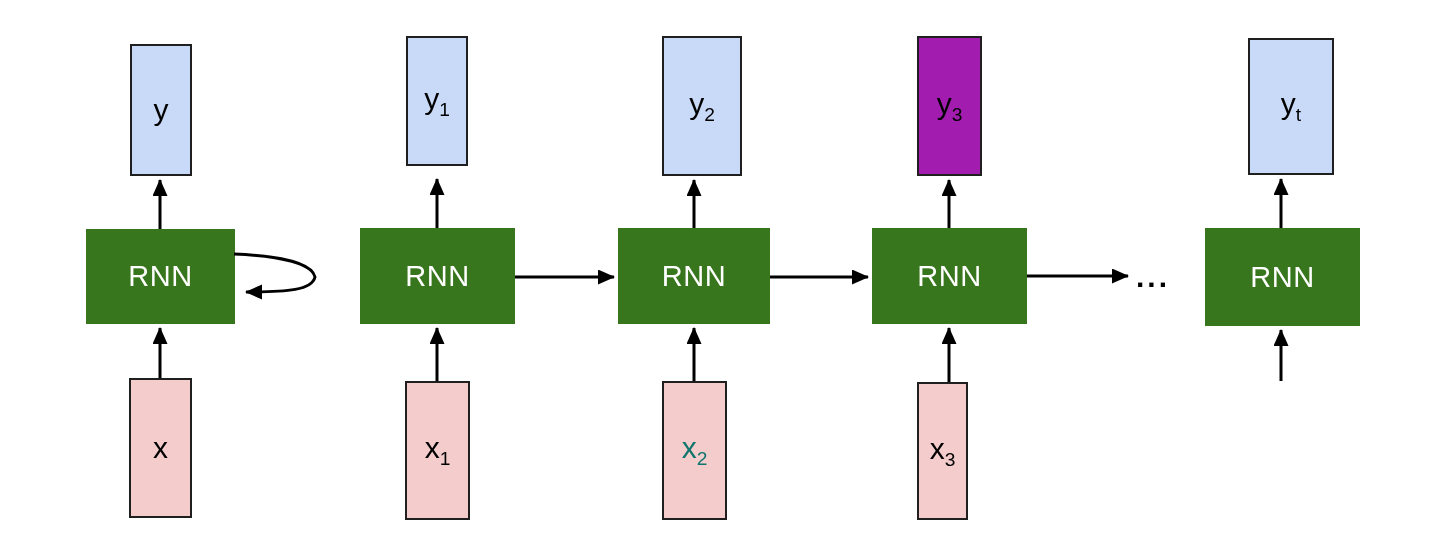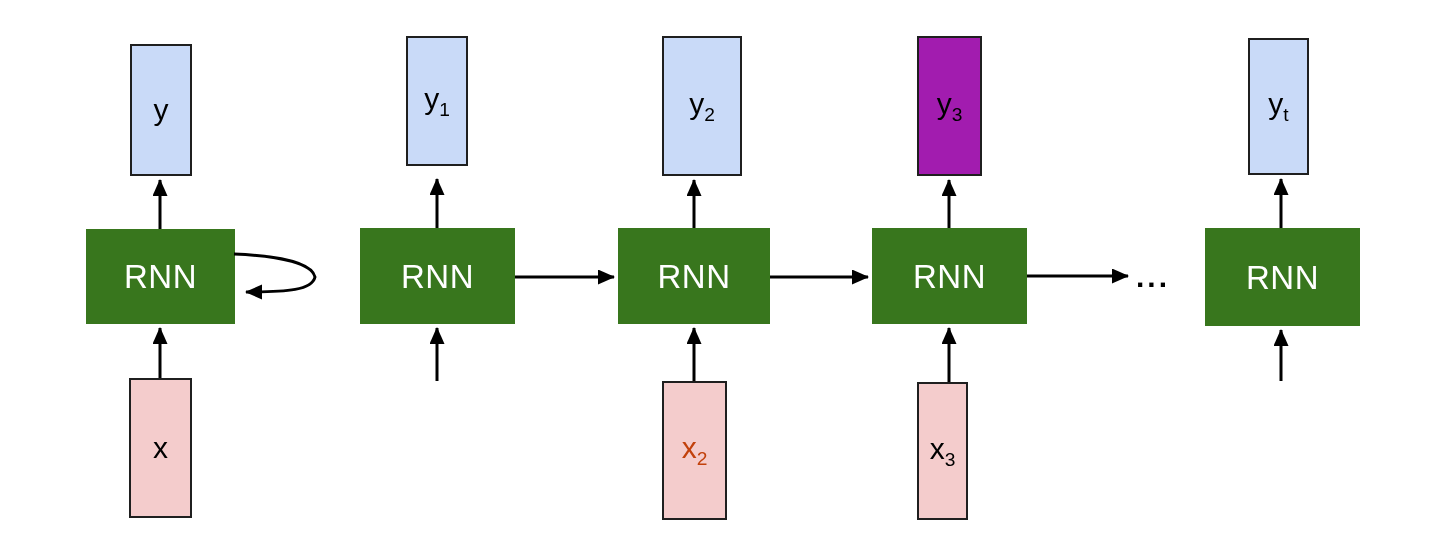--- a/index.html
+++ b/index.html
@@ -33,21 +33,21 @@
   .node.kind-rnn {
     border: none;
     z-index: 0; 
   }
   .lbl {
     font-size: 30px;
     line-height: 1;
     white-space: nowrap;
   }
   .node.kind-rnn .lbl {
-    font-size: 33px;
+    font-size: 29px;
     letter-spacing: 0.5px;
   }
   .lbl sub {
     font-size: 0.64em;
     line-height: 1;
     vertical-align: -0.35em;
   }
   .ellipsis {
     position: absolute;
     left: 1136px;
@@ -90,40 +90,43 @@
     </div>
     <div class="node kind-output" style="left: 406px; top: 36px; width: 62px; height: 130px; background: rgb(201, 218, 248); border-color: rgb(31, 31, 31);">
       <span class="lbl" style="color: rgb(0, 0, 0);">y<sub>1</sub></span>
     </div>
     <div class="node kind-output" style="left: 662px; top: 36px; width: 80px; height: 140px; background: rgb(201, 218, 248); border-color: rgb(31, 31, 31);">
       <span class="lbl" style="color: rgb(0, 0, 0);">y<sub>2</sub></span>
     </div>
     <div class="node kind-output" style="left: 917px; top: 36px; width: 65px; height: 140px; background: #a21caf; border-color: rgb(31, 31, 31);">
       <span class="lbl" style="color: rgb(0, 0, 0);">y<sub>3</sub></span>
     </div>
-    <div class="node kind-output" style="left: 1248px; top: 38px; width: 61px; height: 137px; background: rgb(201, 218, 248); border-color: rgb(31, 31, 31);">
+    <div class="node kind-output" style="left: 1248px; top: 38px; width: 86px; height: 137px; background: rgb(201, 218, 248); border-color: rgb(31, 31, 31);">
       <span class="lbl" style="color: rgb(0, 0, 0);">y<sub>t</sub></span>
     </div>
     <div class="node kind-rnn" style="left: 86px; top: 229px; width: 149px; height: 95px; background: rgb(56, 118, 29);">
       <span class="lbl" style="color: rgb(255, 255, 255);">RNN</span>
     </div>
     <div class="node kind-rnn" style="left: 360px; top: 228px; width: 155px; height: 96px; background: rgb(56, 118, 29);">
       <span class="lbl" style="color: rgb(255, 255, 255);">RNN</span>
     </div>
     <div class="node kind-rnn" style="left: 618px; top: 228px; width: 152px; height: 96px; background: rgb(56, 118, 29);">
       <span class="lbl" style="color: rgb(255, 255, 255);">RNN</span>
     </div>
     <div class="node kind-rnn" style="left: 872px; top: 228px; width: 155px; height: 96px; background: rgb(56, 118, 29);">
       <span class="lbl" style="color: rgb(255, 255, 255);">RNN</span>
     </div>
     <div class="node kind-rnn" style="left: 1205px; top: 228px; width: 155px; height: 98px; background: rgb(56, 118, 29);">
       <span class="lbl" style="color: rgb(255, 255, 255);">RNN</span>
     </div>
     <div class="node kind-input" style="left: 129px; top: 378px; width: 63px; height: 140px; background: rgb(244, 204, 204); border-color: rgb(31, 31, 31);">
       <span class="lbl" style="color: rgb(0, 0, 0);">x</span>
     </div>
+    <div class="node kind-input" style="left: 405px; top: 381px; width: 65px; height: 139px; background: rgb(244, 204, 204); border-color: rgb(31, 31, 31);">
+      <span class="lbl" style="color: rgb(0, 0, 0);">x<sub>1</sub></span>
+    </div>
     <div class="node kind-input" style="left: 662px; top: 381px; width: 65px; height: 139px; background: rgb(244, 204, 204); border-color: rgb(31, 31, 31);">
-      <span class="lbl" style="color: #c2410c;">x<sub>2</sub></span>
+      <span class="lbl" style="color: #0f766e;">x<sub>2</sub></span>
     </div>
     <div class="node kind-input" style="left: 917px; top: 382px; width: 51px; height: 138px; background: rgb(244, 204, 204); border-color: rgb(31, 31, 31);">
       <span class="lbl" style="color: rgb(0, 0, 0);">x<sub>3</sub></span>
     </div>
   </div>
 
 </body></html>

